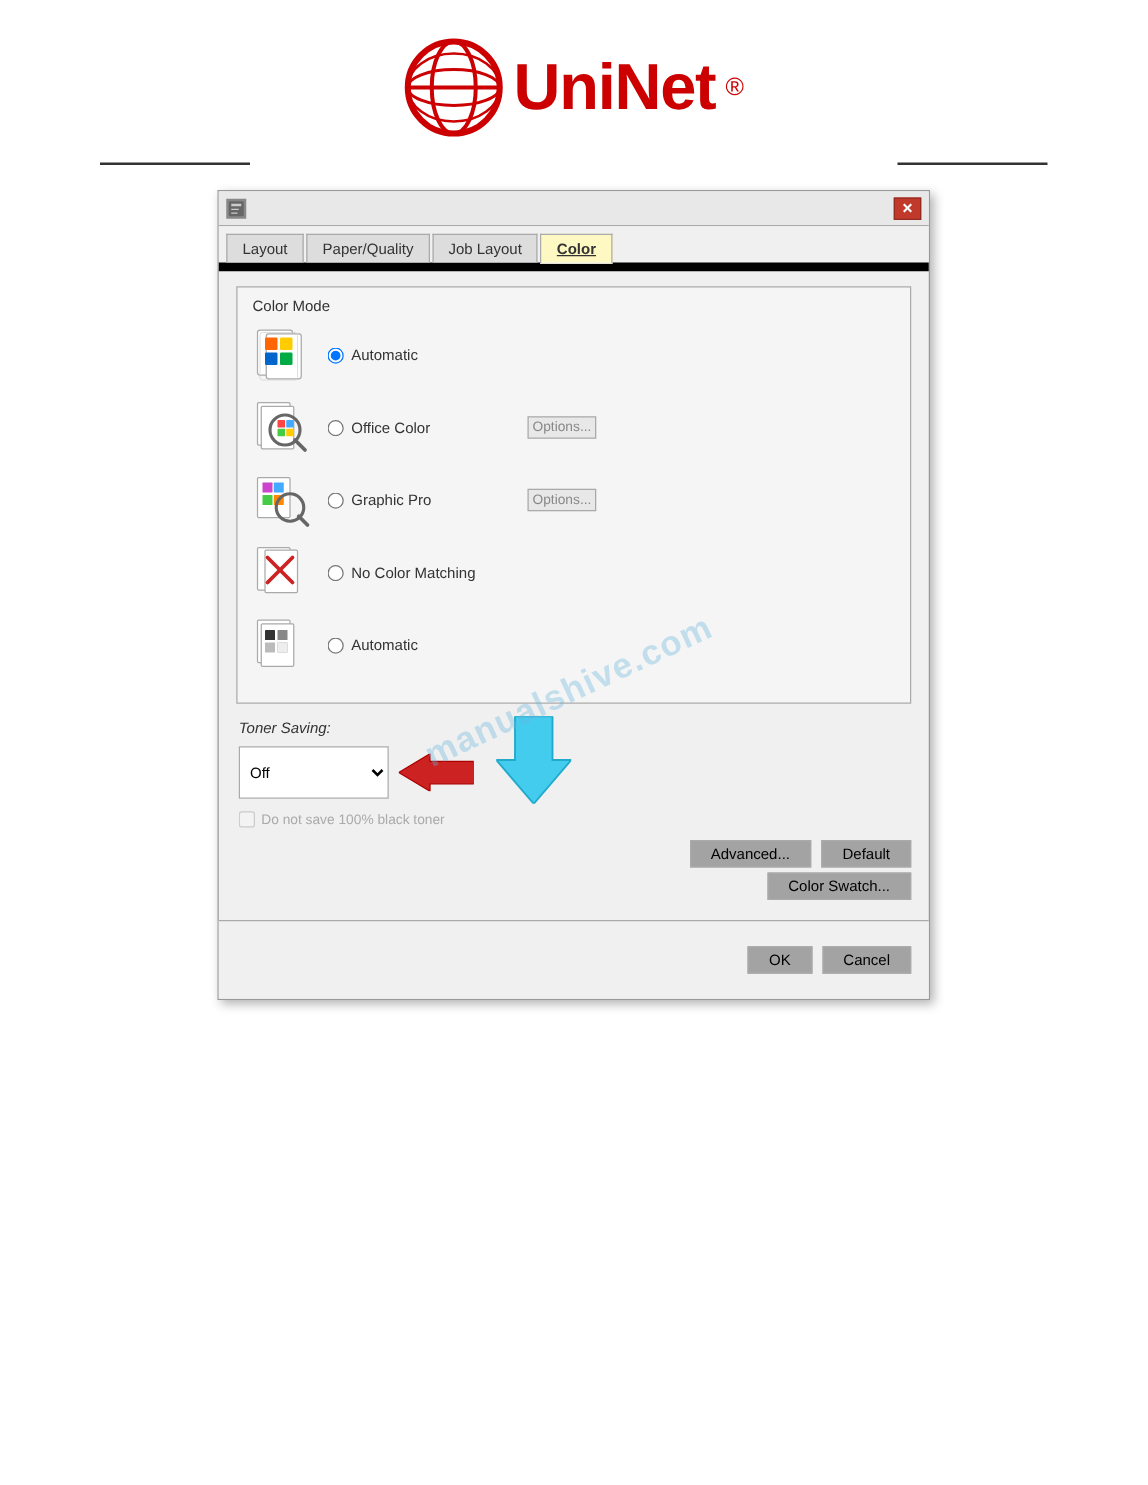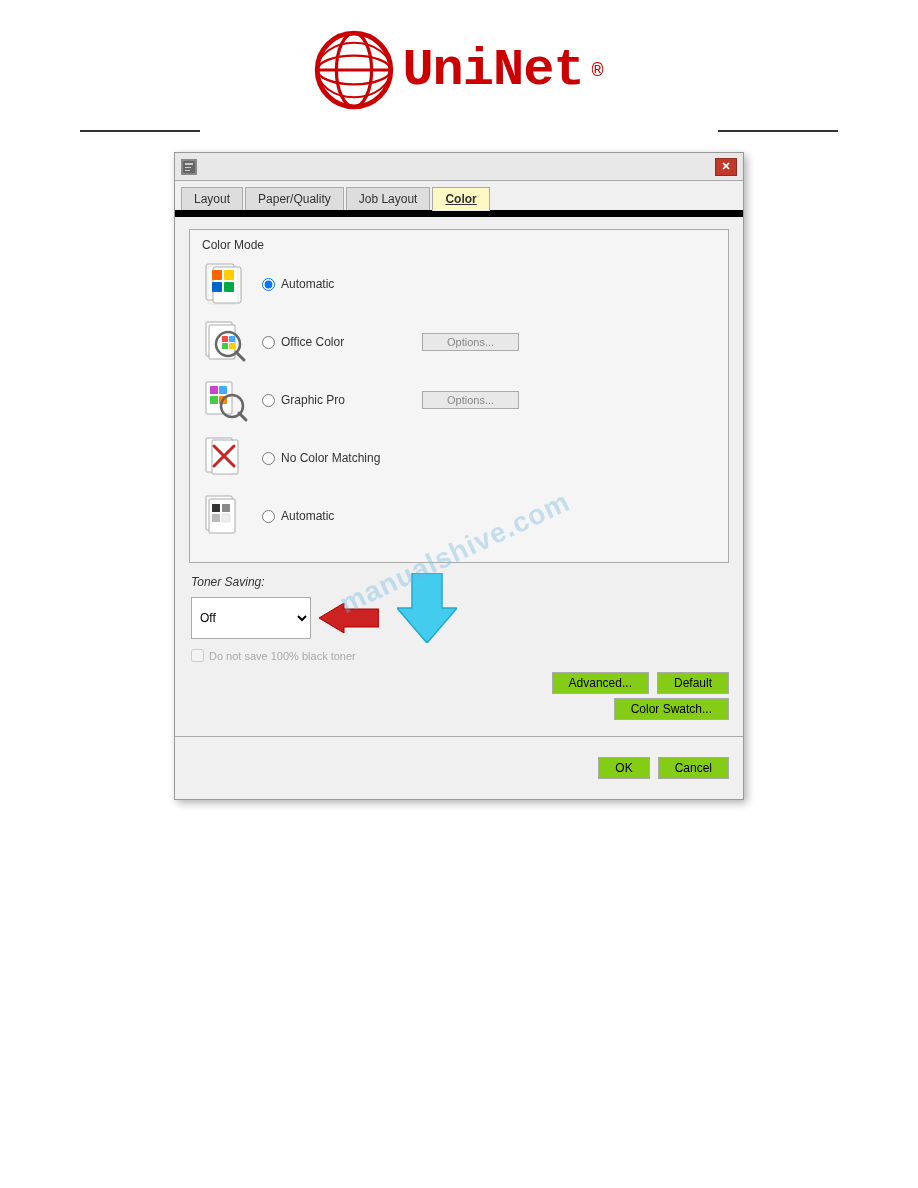--- a/index.html
+++ b/index.html
@@ -11,21 +11,20 @@
       overflow: hidden;
       position: relative;
     }
 
     
     .header {
       display: flex;
       justify-content: center;
       align-items: center;
       padding: 30px 0 20px 0;
-      font-family: Liberation Mono, monospace;
     }
 
     .logo-container {
       display: flex;
       align-items: center;
       gap: 8px;
     }
 
     .logo-globe {
       width: 80px;
@@ -179,21 +178,21 @@
       color: #333;
       min-width: 140px;
     }
 
     .radio-label input[type="radio"] {
       margin-right: 6px;
     }
 
     .options-btn {
       margin-left: 20px;
-      padding: 2px 24px;
+      padding: 2px 3px;
       font-size: 11px;
       background: #e8e8e8;
       border: 1px solid #aaa;
       color: #888;
       cursor: pointer;
     }
 
     
     .toner-section {
       padding: 0 2px;
@@ -229,21 +228,21 @@
       margin-bottom: 10px;
     }
 
     .checkbox-row input {
       margin-right: 5px;
     }
 
     .btn {
       padding: 3px 16px;
       font-size: 12px;
-      background: #84cc16;
+      background: #a3a3a3;
       border: 1px solid #aaa;
       cursor: pointer;
     }
 
     
     .dialog-footer {
       border-top: 1px solid #aaa;
       padding: 20px 14px;
       display: flex;
       justify-content: flex-end;

